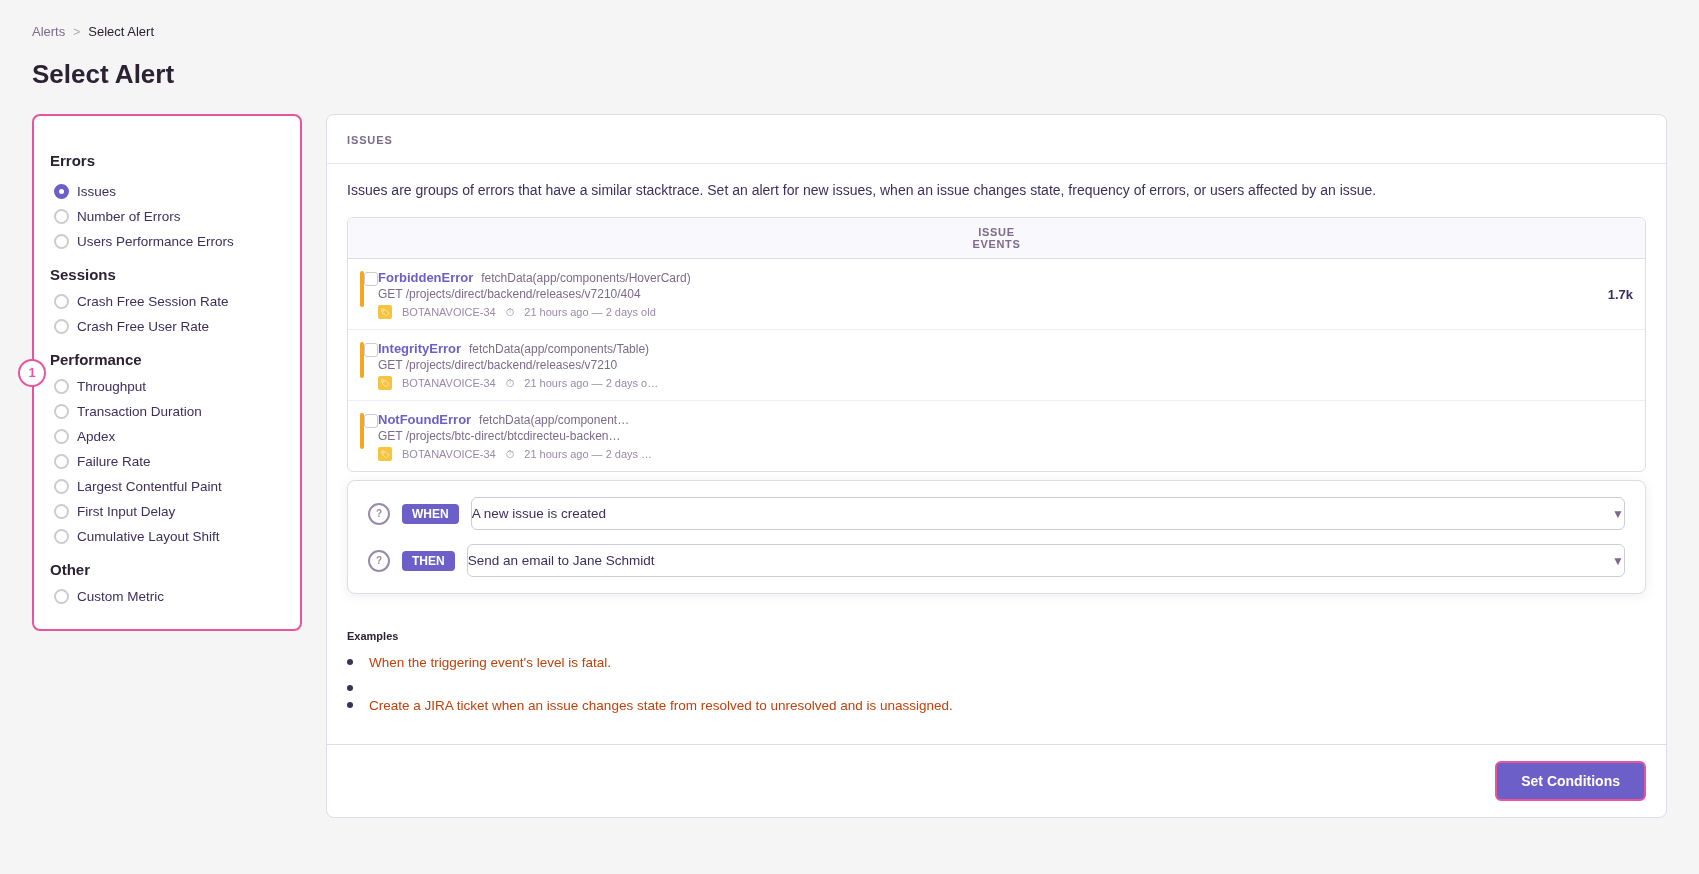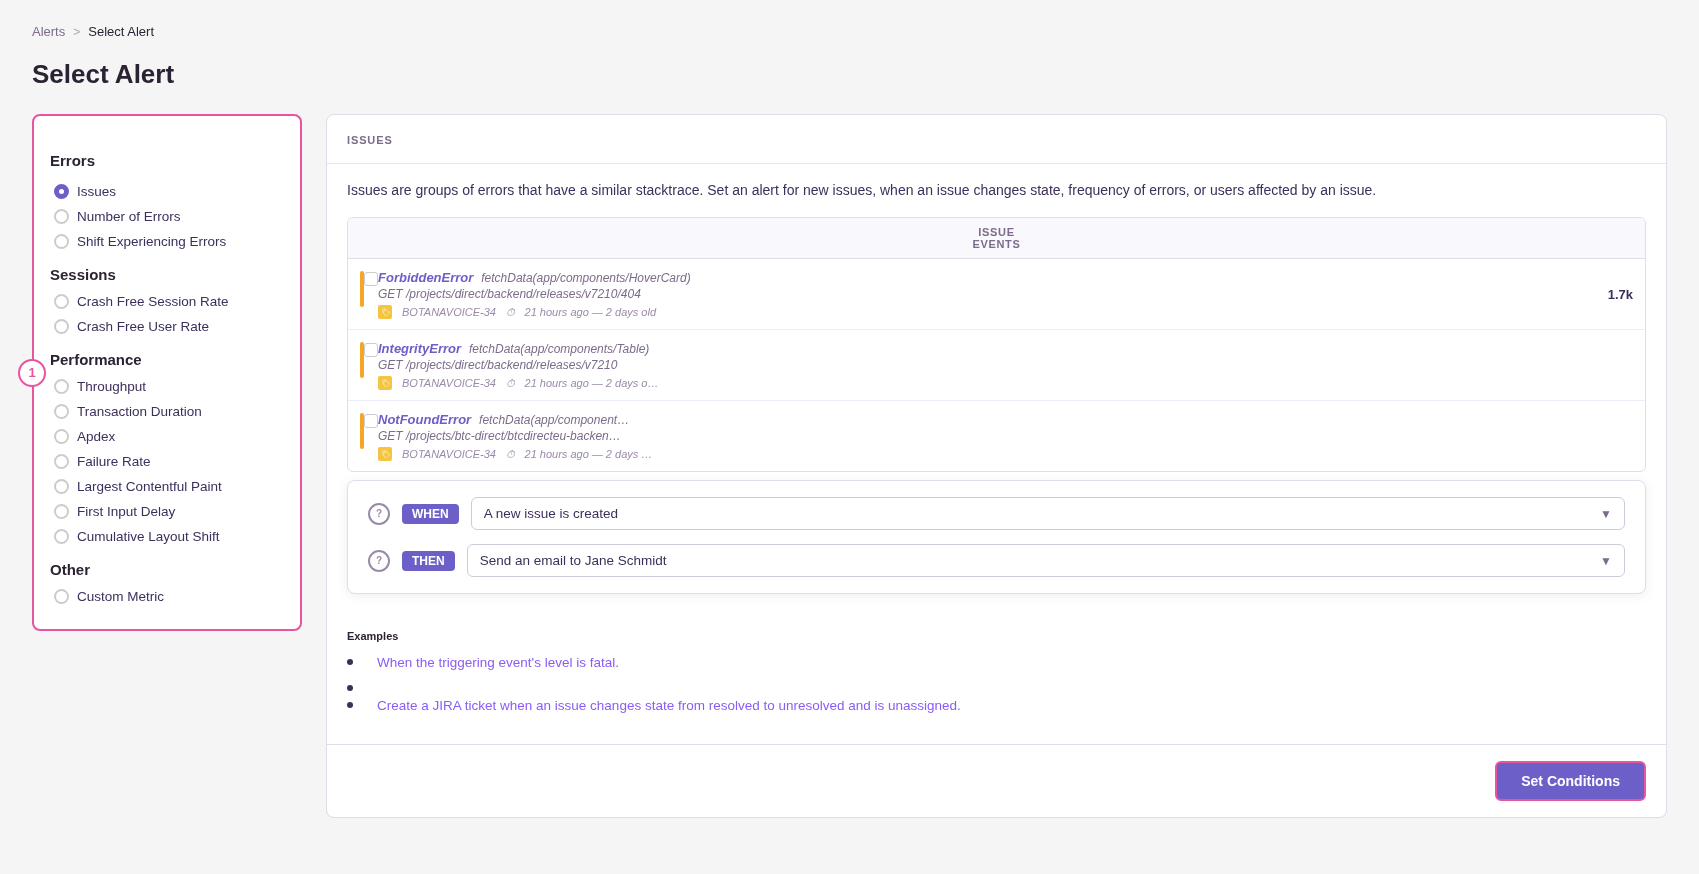--- a/index.html
+++ b/index.html
@@ -57,21 +57,21 @@
 
     .issues-description { padding: 16px 20px 8px; color: #3d2f5b; font-size: 14px; line-height: 1.5; }
 
     
     .issues-table { margin: 8px 20px; border: 1px solid #e0dce8; border-radius: 6px; overflow: hidden; }
     .issues-table-header { display: flex; justify-content: space-between; align-items: center; padding: 8px 12px; background: #f9f8fc; border-bottom: 1px solid #e0dce8; flex-direction: column; }
     .issues-table-col { font-size: 11px; font-weight: 700; color: #7c6b8a; text-transform: uppercase; letter-spacing: 0.06em; }
 
     .issue-row { display: flex; align-items: center; padding: 10px 12px; border-bottom: 1px solid #f0ecf8; position: relative; }
     .issue-row:last-child { border-bottom: none; }
-    .issue-row-left { display: flex; align-items: flex-start; gap: 0; flex: 1; font-style: italic; }
+    .issue-row-left { display: flex; align-items: flex-start; gap: 0; flex: 1; }
     .issue-color-bar { width: 4px; height: 36px; border-radius: 2px; flex-shrink: 0; margin-top: 2px; }
 
     .issue-checkbox { width: 14px; height: 14px; border: 1.5px solid #ccc; border-radius: 3px; flex-shrink: 0; margin-top: 3px; }
 
     .issue-info { flex: 1; }
     .issue-title { font-size: 13px; font-weight: 600; color: #6c5fc7; display: inline; }
     .issue-func { font-size: 12px; color: #7c6b8a; margin-left: 4px; }
     .issue-path { font-size: 12px; color: #7c6b8a; margin-top: 2px; }
     .issue-meta { display: flex; align-items: center; gap: 10px; margin-top: 4px; }
     .issue-avatar { width: 14px; height: 14px; background: #f5c542; border-radius: 2px; font-size: 8px; color: #fff; display: flex; align-items: center; justify-content: center; }
@@ -83,27 +83,27 @@
 
     .condition-row { display: flex; align-items: center; gap: 12px; margin-bottom: 14px; }
     .condition-row:last-of-type { margin-bottom: 0; }
     .circle-icon { width: 22px; height: 22px; border-radius: 50%; border: 2px solid #9a8aaa; display: flex; align-items: center; justify-content: center; flex-shrink: 0; }
     .circle-icon::after { content: '?'; font-size: 10px; color: #9a8aaa; font-weight: 700; }
 
     .tag-badge { padding: 3px 10px; border-radius: 4px; font-size: 12px; font-weight: 700; color: #fff; flex-shrink: 0; }
     .tag-when { background: #6c5fc7; }
     .tag-then { background: #6c5fc7; }
 
-    .condition-dropdown { flex: 1; border: 1px solid #d0cad8; border-radius: 6px; padding: 8px 12px; display: flex; justify-content: space-between; align-items: center; background: #fff; cursor: pointer; font-size: 13.5px; color: #3d2f5b; }
+    .condition-dropdown { flex: 1; border: 1px solid #d0cad8; border-radius: 6px; padding: 8px 0; display: flex; justify-content: space-between; align-items: center; background: #fff; cursor: pointer; font-size: 13.5px; color: #3d2f5b; }
     .dropdown-arrow { color: #7c6b8a; font-size: 12px; }
 
     
     .examples-section { padding: 20px 20px 24px; }
     .examples-title { font-size: 11px; font-weight: 700; color: #2b2233; margin-bottom: 10px; }
-    .example-item { font-size: 13.5px; color: #8b5cf6; line-height: 1.6; display: flex; align-items: flex-start; gap: 24px; margin-bottom: 4px; }
+    .example-item { font-size: 13.5px; color: #c2410c; line-height: 1.6; display: flex; align-items: flex-start; gap: 16px; margin-bottom: 4px; }
     .example-dot { width: 6px; height: 6px; border-radius: 50%; background: #3d2f5b; flex-shrink: 0; margin-top: 7px; }
 
     
     .main-footer { padding: 16px 20px; border-top: 1px solid #e0dce8; display: flex; justify-content: flex-end; align-items: center; }
     .set-conditions-btn { background: #6c5fc7; color: #fff; border: 2px solid #e8559e; border-radius: 6px; padding: 10px 24px; font-size: 14px; font-weight: 600; cursor: pointer; outline: none; }
   </style>
 </head>
 <body>
 
 <div class="page-wrapper">
@@ -125,21 +125,21 @@
       <div class="sidebar-item">
         <div class="radio-btn active"></div>
         <span class="sidebar-item-label">Issues</span>
       </div>
       <div class="sidebar-item">
         <div class="radio-btn"></div>
         <span class="sidebar-item-label">Number of Errors</span>
       </div>
       <div class="sidebar-item">
         <div class="radio-btn"></div>
-        <span class="sidebar-item-label">Shift Experiencing Errors</span>
+        <span class="sidebar-item-label">Users Performance Errors</span>
       </div>
 
       <div class="sidebar-section-title sidebar-divider">Sessions</div>
       <div class="sidebar-item">
         <div class="radio-btn"></div>
         <span class="sidebar-item-label">Crash Free Session Rate</span>
       </div>
       <div class="sidebar-item">
         <div class="radio-btn"></div>
         <span class="sidebar-item-label">Crash Free User Rate</span>

